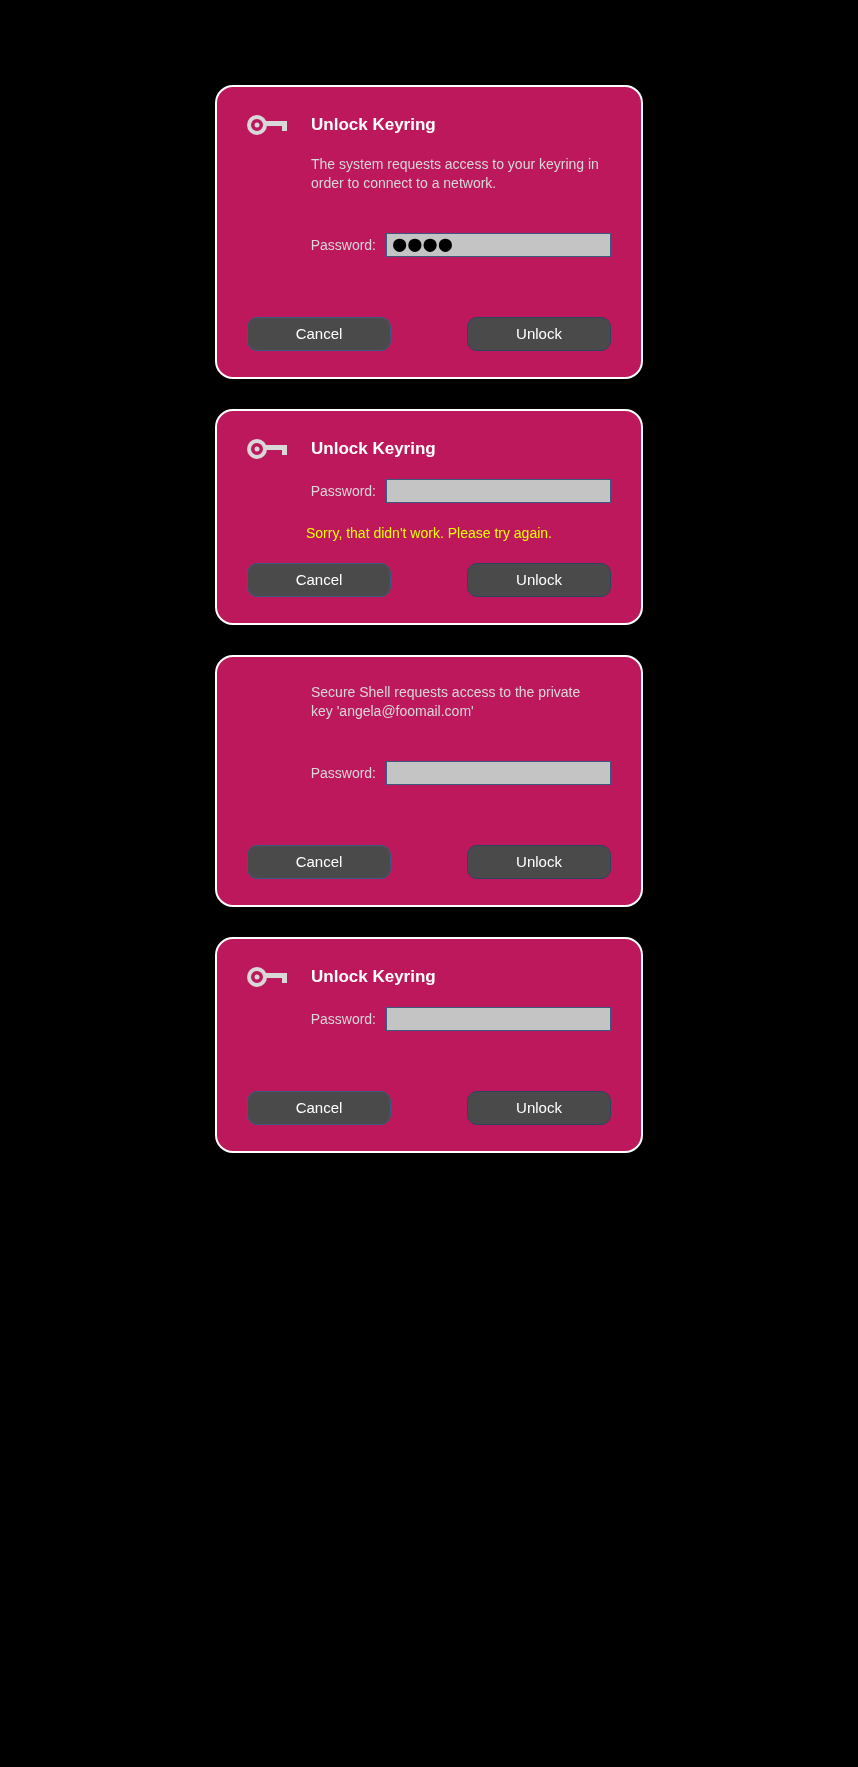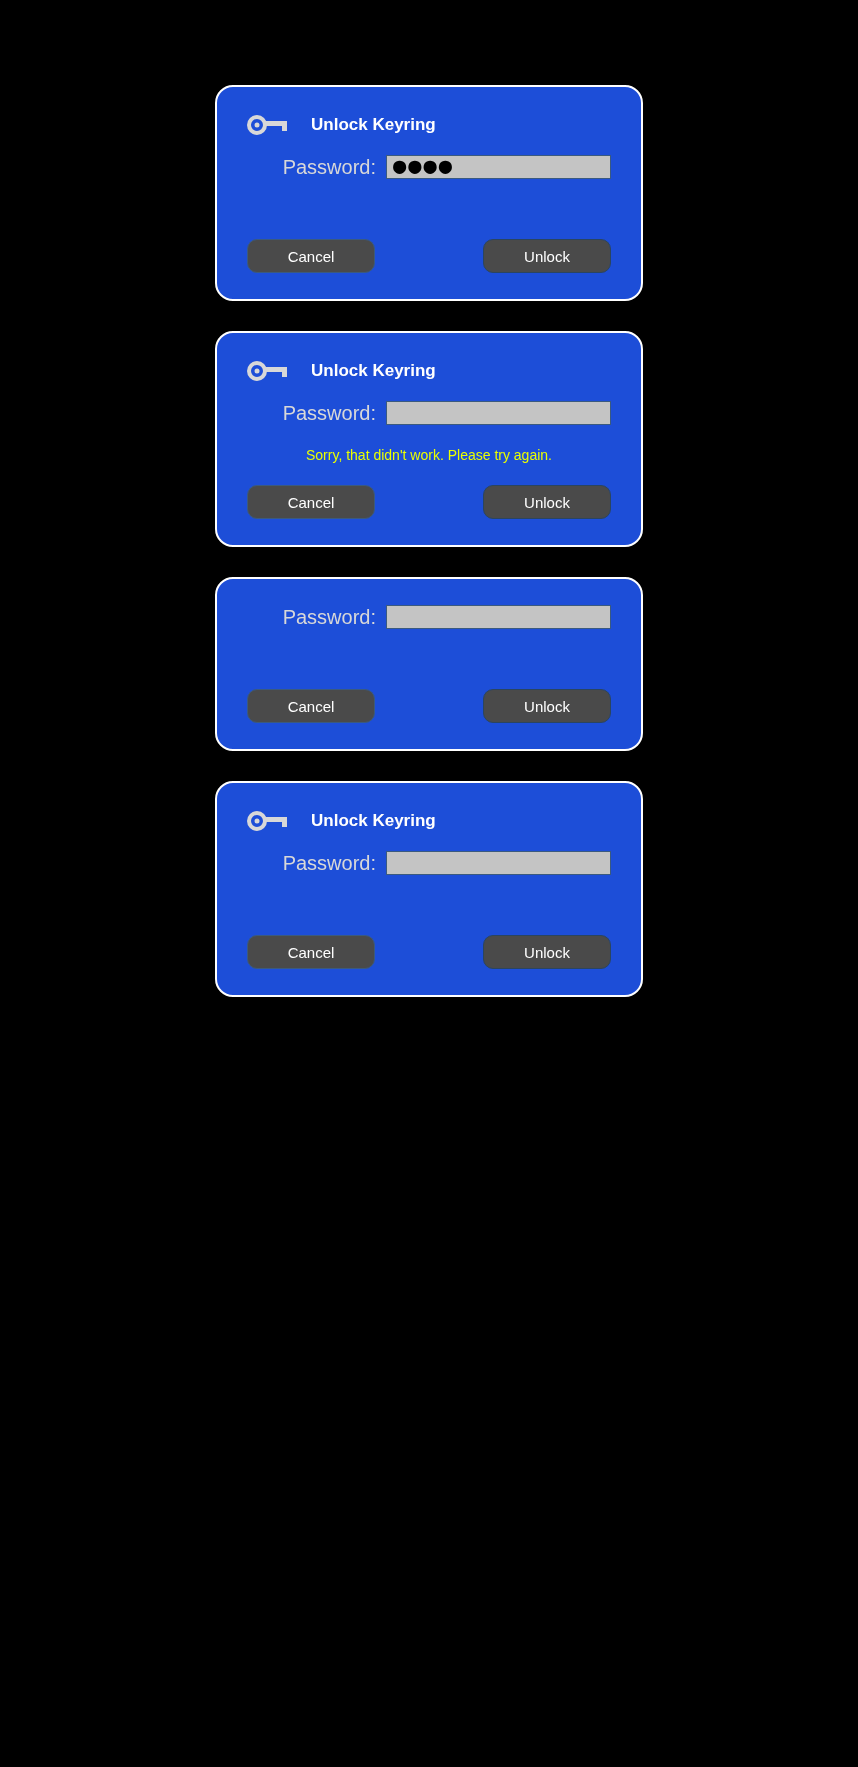--- a/index.html
+++ b/index.html
@@ -9,21 +9,21 @@
       display: flex;
       flex-direction: column;
       align-items: center;
       gap: 30px;
       padding: 85px 20px 60px;
       width: 858px;
       margin: 0 auto;
     }
     .dialog {
       width: 428px;
-      background: #1d4ed8;
+      background: #be185d;
       border: 2px solid #fff;
       border-radius: 18px;
       padding: 26px 30px 26px 30px;
       position: relative;
     }
     .header-row {
       display: flex;
       align-items: center;
       gap: 20px;
       margin-bottom: 18px;
@@ -48,21 +48,21 @@
     }
     .input-row {
       display: flex;
       align-items: center;
       justify-content: flex-end;
       gap: 10px;
       margin-bottom: 10px;
     }
     .input-label {
       color: #d8d8d8;
-      font-size: 20px;
+      font-size: 14px;
     }
     .pw-input {
       width: 225px;
       height: 24px;
       background: #c4c4c4;
       border: 1px solid #3a5a80;
       font-size: 14px;
       padding: 0 6px;
       letter-spacing: 2px;
       font-family: monospace;
@@ -80,21 +80,21 @@
       margin-top: 22px;
       margin-bottom: 0;
     }
     .button-row {
       display: flex;
       justify-content: space-between;
       margin-top: 60px;
     }
     .button-row.tight { margin-top: 22px; }
     .btn {
-      width: 128px;
+      width: 144px;
       height: 34px;
       background: #4a4a4a;
       border: 1px solid #2a4560;
       border-radius: 10px;
       color: #fff;
       font-size: 15px;
       cursor: pointer;
       display: flex;
       align-items: center;
       justify-content: center;
@@ -110,20 +110,21 @@
 <div class="dialog">
   <div class="header-row">
     <svg class="key-icon" viewBox="0 0 44 24">
       <circle cx="10" cy="12" r="8" fill="none" stroke="#d8d8d8" stroke-width="4"></circle>
       <circle cx="10" cy="12" r="2.5" fill="#d8d8d8"></circle>
       <rect x="18" y="8" width="22" height="5" fill="#d8d8d8"></rect>
       <rect x="35" y="12" width="5" height="6" fill="#d8d8d8"></rect>
     </svg>
     <div class="title">Unlock Keyring</div>
   </div>
+  <div class="description">The system requests access to your keyring in order to connect to a network.</div>
   <div class="input-row">
     <span class="input-label">Password:</span>
     <div class="pw-input dots">●●●●</div>
   </div>
   <div class="button-row">
     <div class="btn cancel">Cancel</div>
     <div class="btn">Unlock</div>
   </div>
 </div>
 
@@ -142,20 +143,21 @@
     <div class="pw-input"></div>
   </div>
   <div class="error-msg">Sorry, that didn't work.  Please try again.</div>
   <div class="button-row tight">
     <div class="btn cancel">Cancel</div>
     <div class="btn">Unlock</div>
   </div>
 </div>
 
 <div class="dialog">
+  <div class="description">Secure Shell requests access to the private key 'angela@foomail.com'</div>
   <div class="input-row">
     <span class="input-label">Password:</span>
     <div class="pw-input"></div>
   </div>
   <div class="button-row">
     <div class="btn cancel">Cancel</div>
     <div class="btn">Unlock</div>
   </div>
 </div>
 

